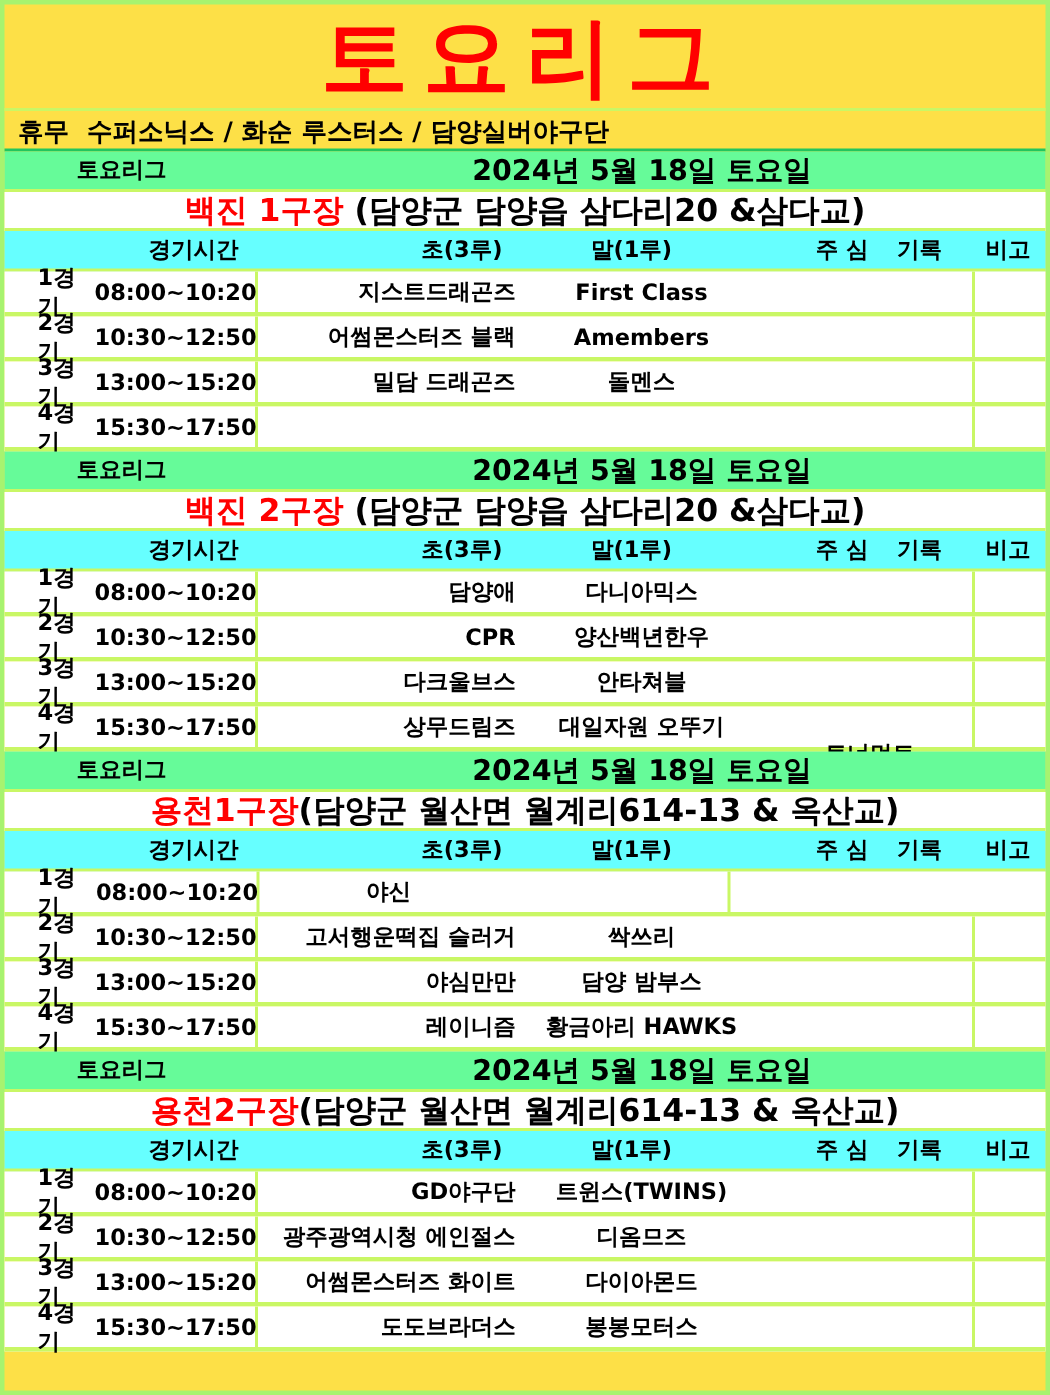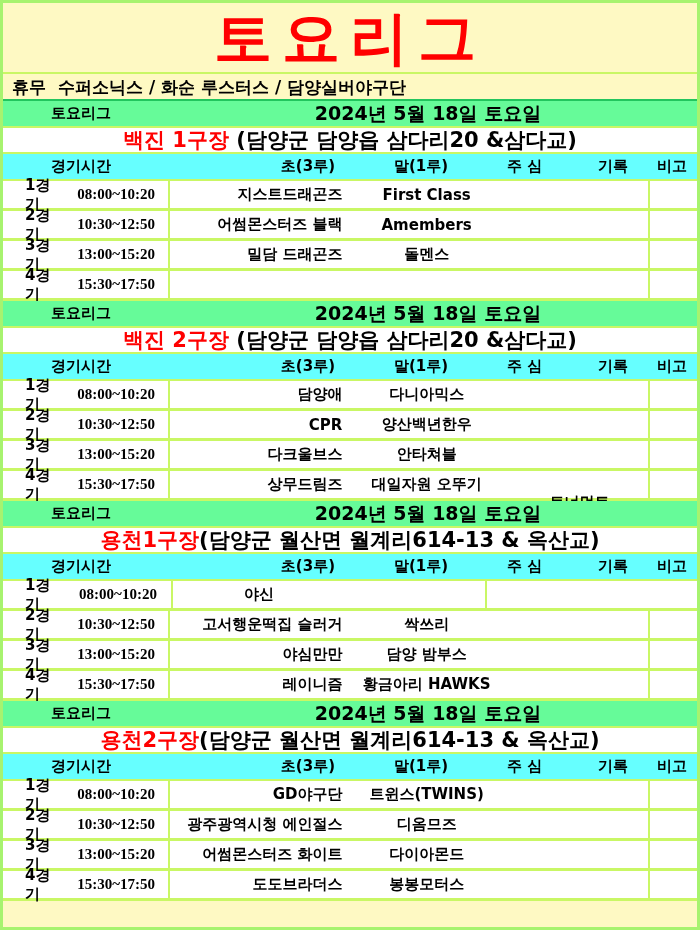--- a/index.html
+++ b/index.html
@@ -5,21 +5,21 @@
   * { margin:0; padding:0; box-sizing:border-box; }
   html,body { background:#fff; }
   body {
     width:700px; height:930px; overflow:hidden;
     font-family:"DejaVu Sans","Liberation Sans",sans-serif;
     font-weight:bold; color:#000;
   }
   .page {
     width:700px; height:930px;
     border:3px solid #a7f36f;
-    background:#fef9c3;
+    background:#fde047;
     display:flex; flex-direction:column;
   }
   .title-row {
     height:71px; border-bottom:2px solid #c9f765;
     display:flex; align-items:center; justify-content:center;
   }
   .main-title {
     color:#ff0000; font-size:58px; font-weight:bold; letter-spacing:10px;
     line-height:1;
   }
@@ -45,24 +45,24 @@
   .head-row {
     height:27px; background:#66ffff; border-bottom:2px solid #c9f765;
     display:flex; align-items:center; font-size:15px;
   }
   .game-row {
     height:30px; border-bottom:3px solid #c9f765;
     display:flex; align-items:center; font-size:15px; background:#fff;padding-left:14px;
   }
   .game-row:last-child { border-bottom:3px solid #c9f765; }
   .c-no   { width:48px;  text-align:left; padding-left:8px; }
-  .c-time { width:108px; text-align:left;font-family:Liberation Serif, serif; }
+  .c-time { width:108px; text-align:right; }
   .c-top  { width:176px; text-align:right; }
   .c-bot  { width:172px; text-align:center; }
-  .c-ump  { width:72px;  text-align:left; }
+  .c-ump  { width:72px;  text-align:right; }
   .c-rec  { width:68px;  text-align:center; }
   .c-note { width:50px;  text-align:center; }
   .game-row .c-time { border-right:2px solid #c9f765; height:100%; display:flex; align-items:center; justify-content:center; }
   .game-row .c-extra { width:140px; text-align:center;margin-top:36px; }
   .game-row .c-note  { border-left:2px solid #c9f765; height:100%; }
 </style>
 </head>
 <body>
 
 <div class="page">

